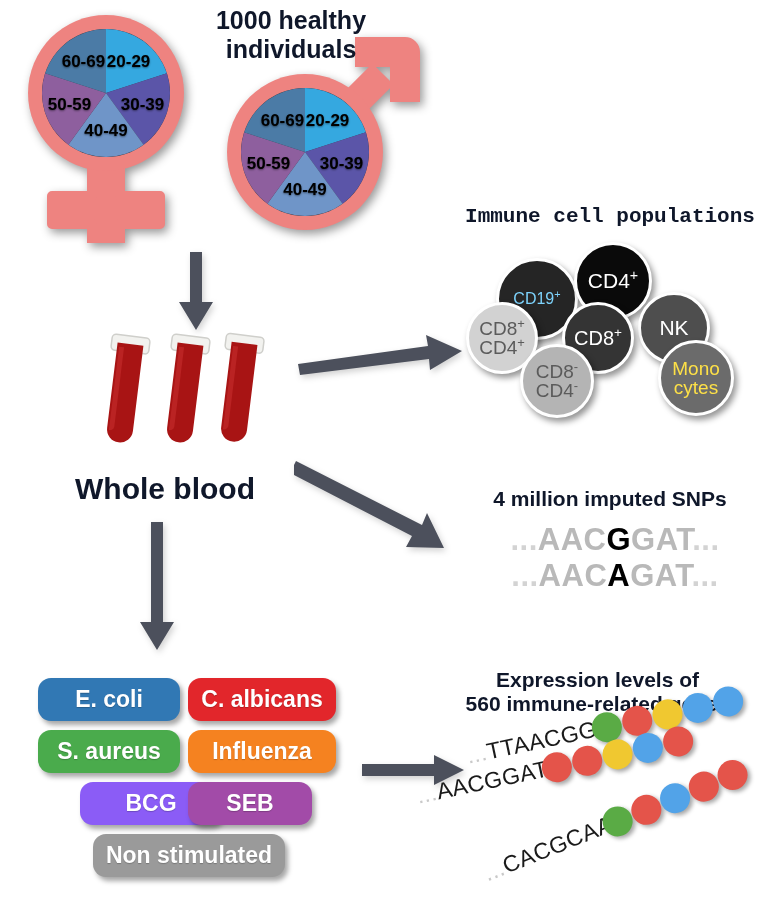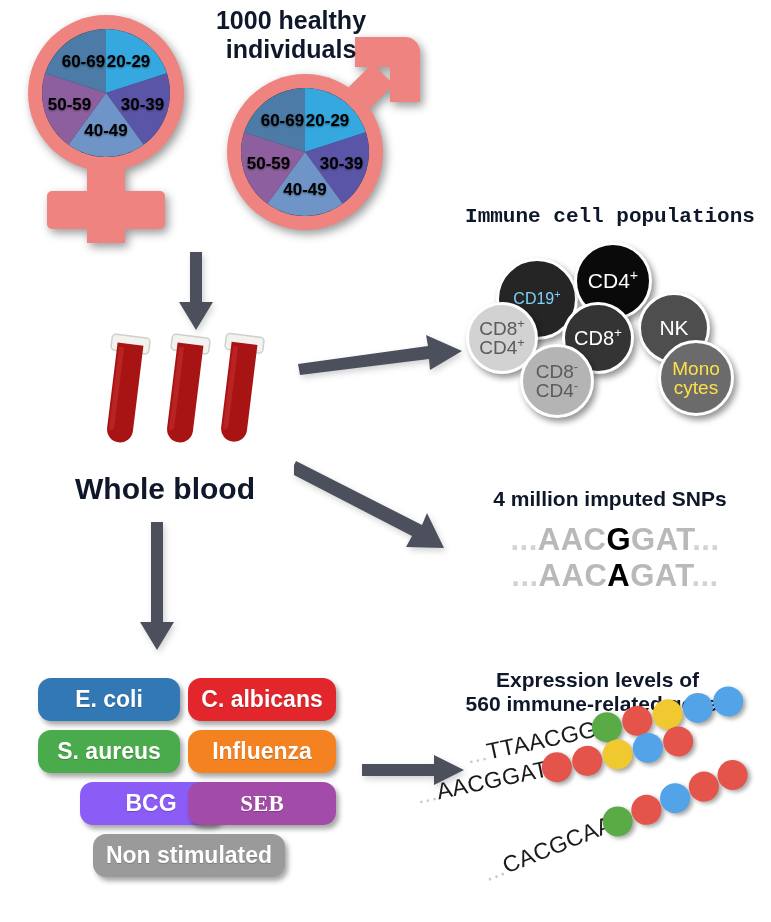--- a/index.html
+++ b/index.html
@@ -217,21 +217,21 @@
     <div class="snp-row"><span class="dots">...</span><span>AAC</span><span class="snp-hi">G</span><span>GAT</span><span class="dots">...</span></div>
     <div class="snp-row"><span class="dots">...</span><span>AAC</span><span class="snp-hi">A</span><span>GAT</span><span class="dots">...</span></div>
   </div>
 
 <div class="abs" id="stimuli">
     <div class="stim-box" style="left: 0px; top: 0px; width: 142px; height: 43px; background: rgb(49, 120, 180);">E. coli</div>
     <div class="stim-box" style="left: 150px; top: 0px; width: 148px; height: 43px; background: rgb(226, 38, 43);">C. albicans</div>
     <div class="stim-box" style="left: 0px; top: 52px; width: 142px; height: 43px; background: rgb(74, 171, 76);">S. aureus</div>
     <div class="stim-box" style="left: 150px; top: 52px; width: 148px; height: 43px; background: rgb(245, 130, 32);">Influenza</div>
     <div class="stim-box" style="left: 0px; top: 104px; width: 142px; height: 43px; background: #8b5cf6; margin-left: 42px;">BCG</div>
-    <div class="stim-box" style="left: 150px; top: 104px; width: 148px; height: 43px; background: rgb(162, 75, 168); font-family: Liberation Serif, serif;">SEB</div>
+    <div class="stim-box" style="left: 150px; top: 104px; width: 124px; height: 43px; background: rgb(162, 75, 168);">SEB</div>
     <div class="stim-box" style="left: 55px; top: 156px; width: 192px; height: 43px; background: rgb(154, 154, 154);">Non stimulated</div>
   </div>
 
 <svg class="abs arrow" style="left:360px;top:750px;" width="110" height="40" viewBox="0 0 110 40">
   <path d="M2 14 h72 v-9 l30 15 l-30 15 v-9 H2 z" fill="#4c505c"></path>
 </svg>
 
 <div class="abs heading" id="title-expression">Expression levels of
 560 immune-related genes</div>
 <div class="abs" id="strands">

